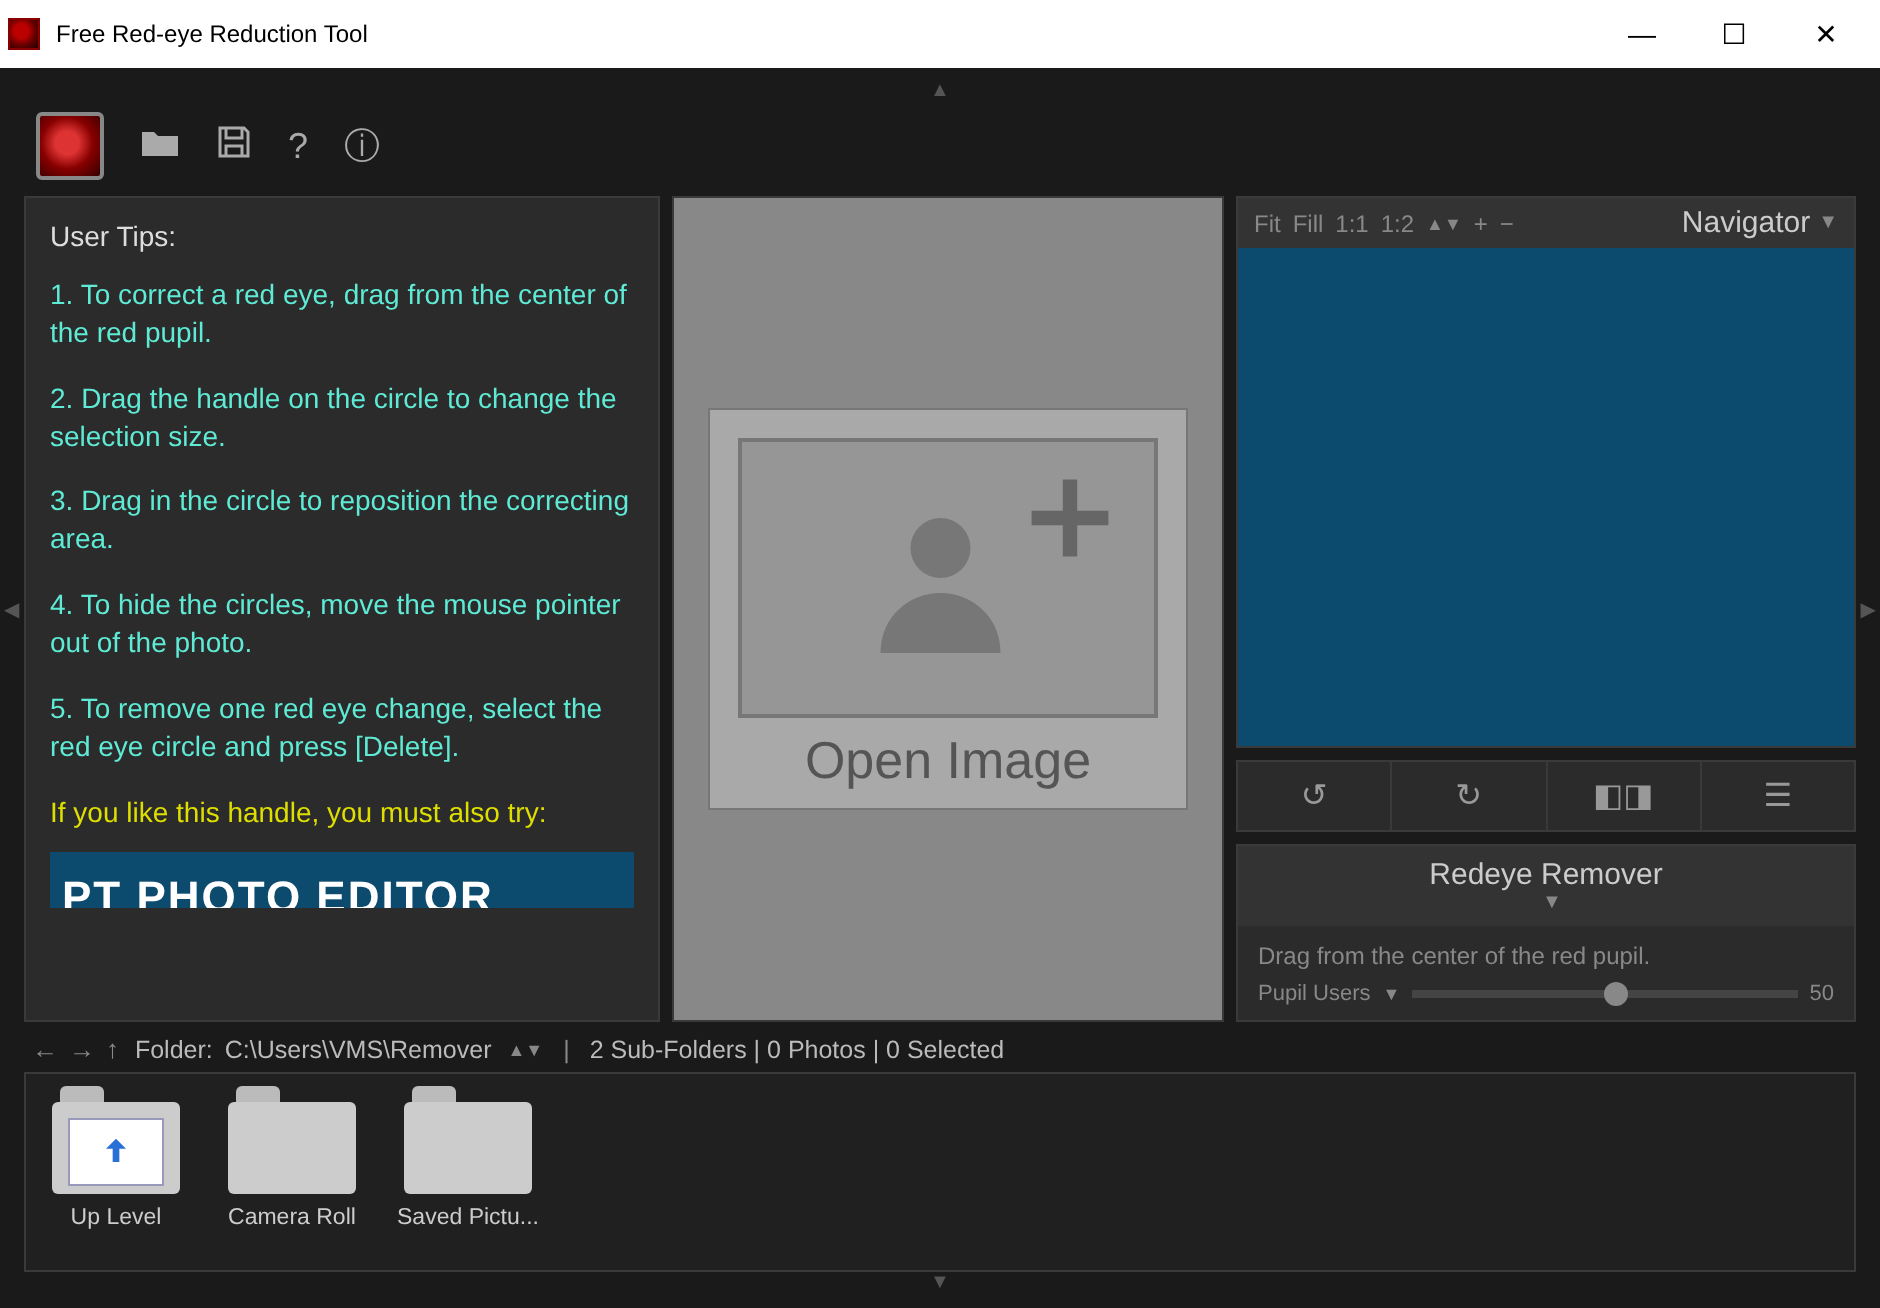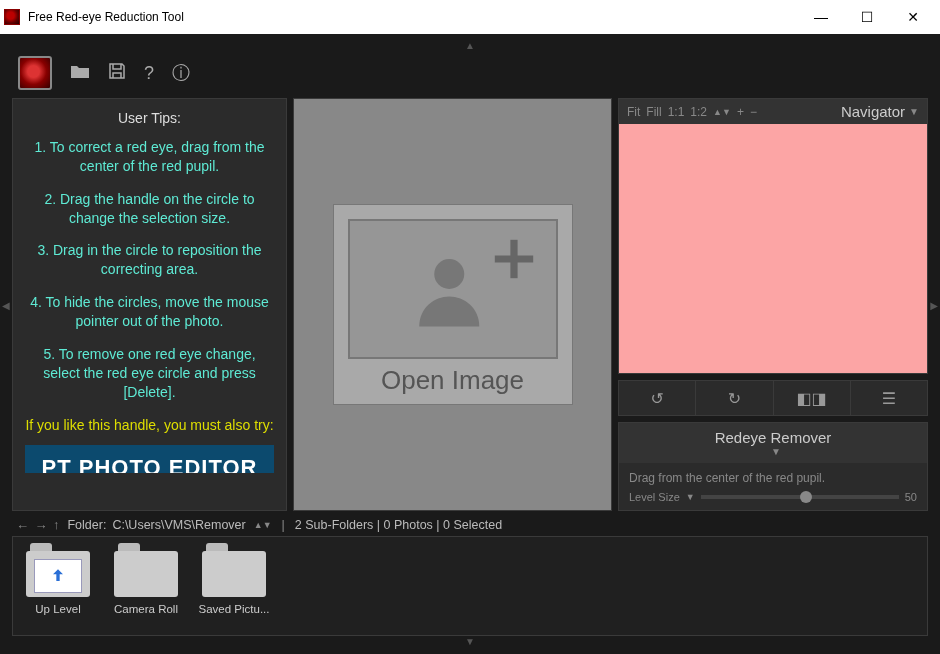--- a/index.html
+++ b/index.html
@@ -72,28 +72,27 @@
     position: absolute;
     top: 50%;
     transform: translateY(-50%);
     color: #555;
     font-size: 10px;
     cursor: pointer;
   }
   .side-arrow.left { left: -10px; }
   .side-arrow.right { right: -10px; }
   .tips-panel {
-    width: 275px;
+    width: 318px;
     background: #2b2b2b;
     padding: 10px 12px;
     border: 1px solid #3a3a3a;
     overflow: hidden;
     font-size: 14px;
     line-height: 1.35;
-    text-align: center;
   }
   .tips-panel .heading { margin-bottom: 10px; color: #ddd; }
   .tips-panel .tip { margin-bottom: 14px; color: #5eead4; }
   .tips-panel .promo { color: #dede00; margin-top: 14px; }
   .promo-banner {
     background: #0c4a6e;
     color: #fff;
     font-weight: 700;
     font-family: Arial, sans-serif;
     font-size: 22px;
@@ -132,21 +131,21 @@
   .avatar-svg { width: 90px; height: 90px; fill: #777; }
   .plus-svg { position: absolute; right: 18px; top: 14px; width: 48px; height: 48px; stroke: #666; stroke-width: 6; }
   .open-card .label { color: #555; font-size: 26px; font-weight: 400; }
   .right-panel {
     width: 310px;
     display: flex;
     flex-direction: column;
     gap: 6px;
   }
   .nav-box {
-    background: #fca5a5;
+    background: #0c4a6e;
     border: 1px solid #3a3a3a;
     height: 276px;
     position: relative;
   }
   .nav-header {
     display: flex;
     align-items: center;
     padding: 4px 8px;
     background: #333;
     font-size: 12px;
@@ -378,21 +377,21 @@
 
       <div class="remover-box">
         <div class="scroll-hint"></div>
         <div class="remover-header">
           <span>Redeye Remover</span>
           <span style="margin-left:6px;font-size:10px;color:#888">▼</span>
         </div>
         <div class="remover-body">
           <div>Drag from the center of the red pupil.</div>
           <div class="slider-row">
-            <span>Level Size</span>
+            <span>Pupil Users</span>
             <span style="font-size:9px">▼</span>
             <div class="slider-track">
               <div class="slider-thumb"></div>
             </div>
             <span>50</span>
           </div>
         </div>
       </div>
 
     </div>

